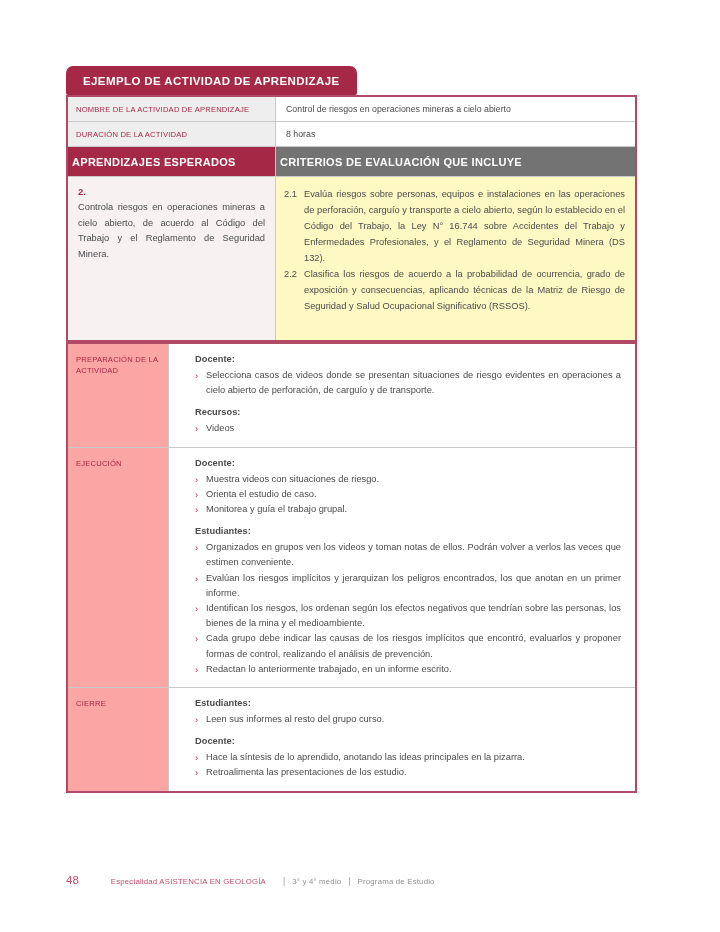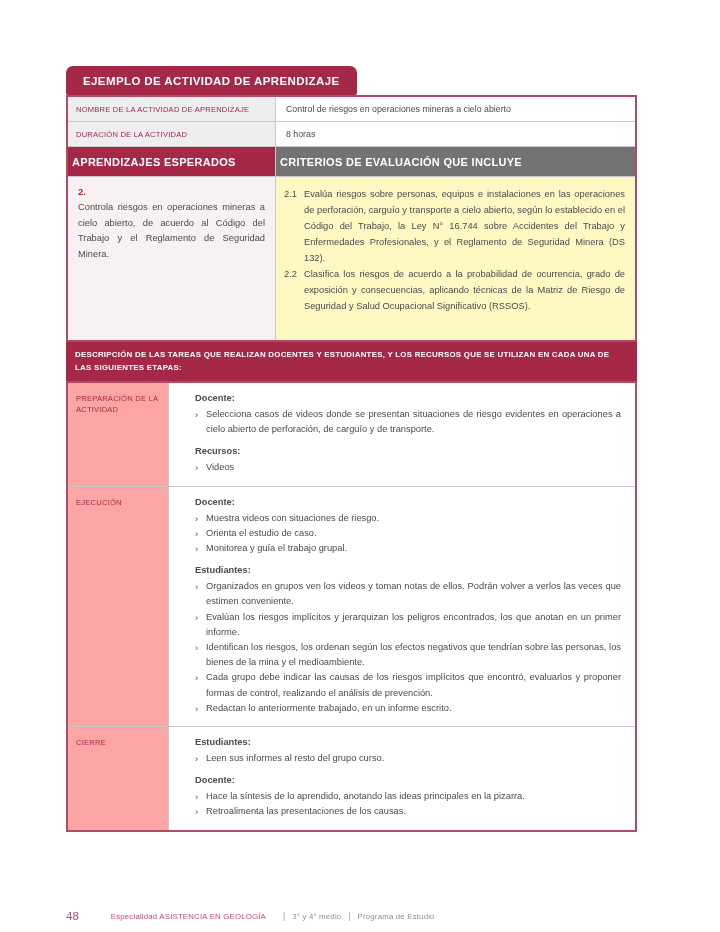--- a/index.html
+++ b/index.html
@@ -67,21 +67,21 @@
   .group{margin-bottom:7px;}
   .group:last-child{margin-bottom:0;}
   .ghead{font-weight:bold;font-size:9.3px;line-height:15px;margin-bottom:1px;}
   .bullet{display:flex;}
   .bmark{flex:none;width:11px;color:#a52846;font-size:9.5px;line-height:15.2px;}
   .btxt{flex:1;font-size:9.3px;line-height:15.2px;text-align:justify;}
 
   
   .footer{
     position:absolute;left:66px;top:874px;width:571px;
-    display:flex;align-items:center;margin-top:36px;
+    display:flex;align-items:flex-end;
   }
   .pagenum{color:#c04f6b;font-size:11.5px;margin-right:32px;}
   .spec{color:#c04f6b;font-size:7.8px;letter-spacing:.2px;margin-right:10px;}
   .fsep{color:#9b9b9b;font-size:8.5px;margin:0 7px;}
   .fgray{color:#8f8f8f;font-size:7.8px;letter-spacing:.2px;}
 </style>
 </head>
 <body>
 
 <div class="content">
@@ -114,21 +114,20 @@
         </div>
         <div class="crit">
           <div class="cnum">2.2</div>
           <div class="ctxt">Clasifica los riesgos de acuerdo a la probabilidad de ocurrencia, grado de exposición y consecuencias, aplicando técnicas de la Matriz de Riesgo de Seguridad y Salud Ocupacional Significativo (RSSOS).</div>
         </div>
       </td>
     </tr>
   </tbody>
     </table>
 
-  <div class="band">DESCRIPCIÓN DE LAS TAREAS QUE REALIZAN DOCENTES Y ESTUDIANTES, Y LOS RECURSOS QUE SE UTILIZAN EN CADA UNA DE LAS SIGUIENTES ETAPAS:</div>
 
   <table class="stages-table">
     <tbody>
         <tr>
       <td class="stage-lbl">PREPARACIÓN DE LA ACTIVIDAD</td>
       <td class="stage-content">
         <div class="group">
           <div class="ghead">Docente:</div>
           <div class="bullet">
             <div class="bmark">›</div>
@@ -198,21 +197,21 @@
           </div>
         </div>
         <div class="group">
           <div class="ghead">Docente:</div>
           <div class="bullet">
             <div class="bmark">›</div>
             <div class="btxt">Hace la síntesis de lo aprendido, anotando las ideas principales en la pizarra.</div>
           </div>
           <div class="bullet">
             <div class="bmark">›</div>
-            <div class="btxt">Retroalimenta las presentaciones de los causas.</div>
+            <div class="btxt">Retroalimenta las presentaciones de los estudio.</div>
           </div>
         </div>
       </td>
     </tr>
   </tbody>
     </table>
 
 </div>
 
 <div class="footer">

